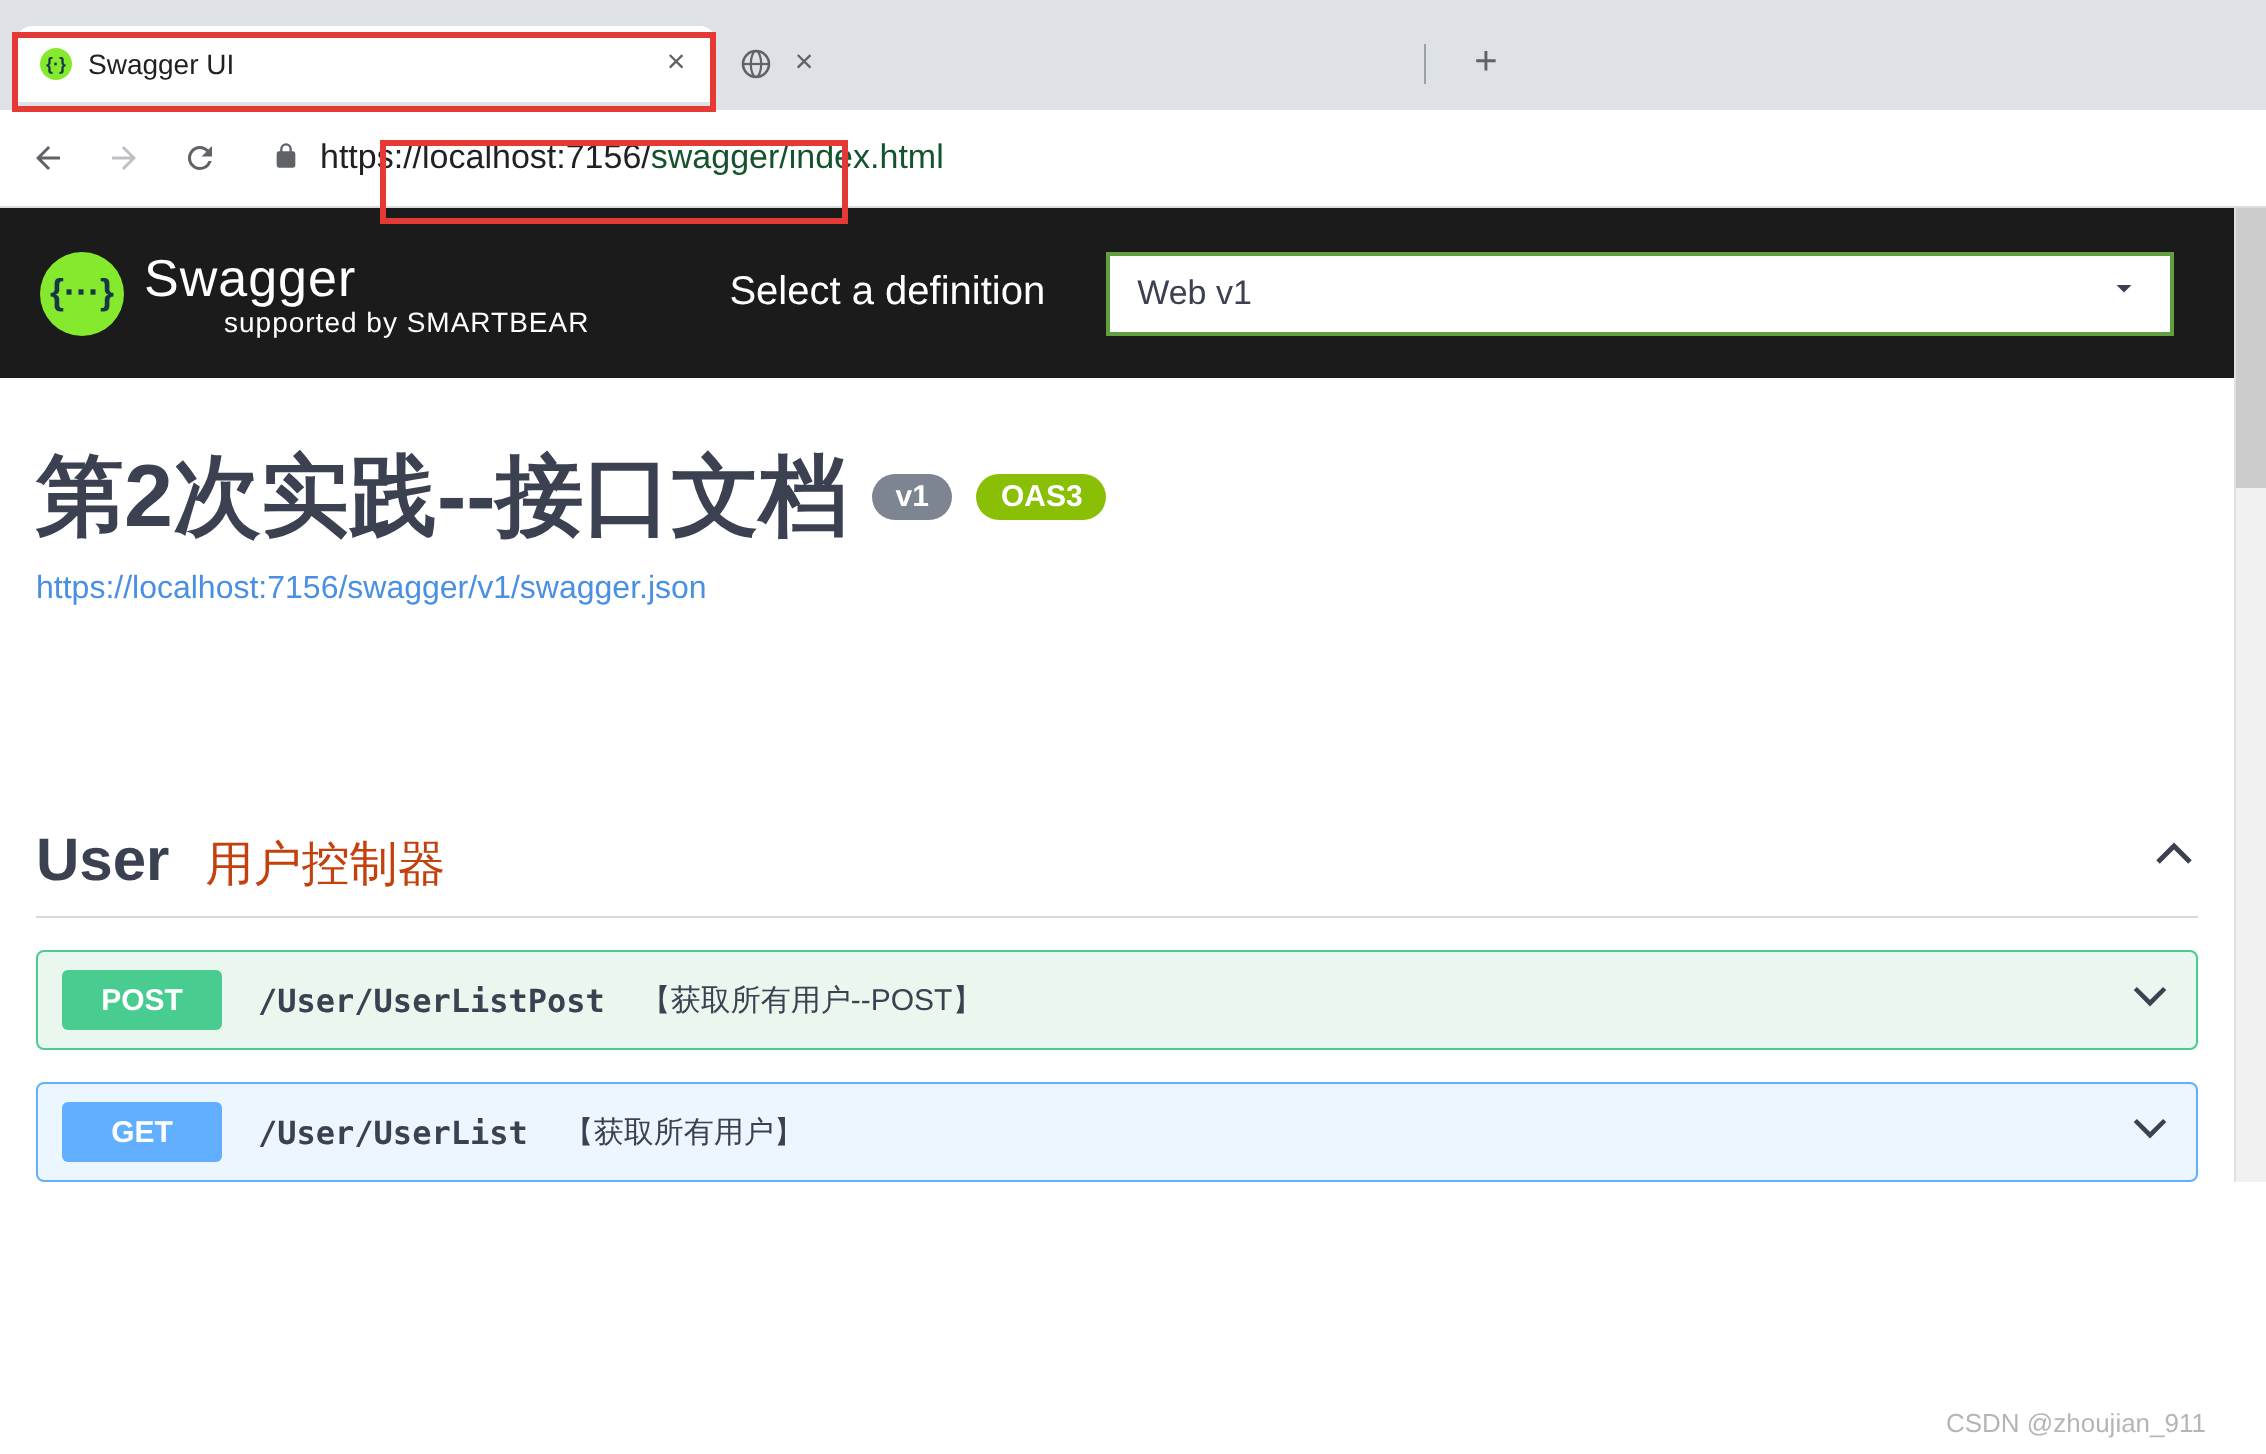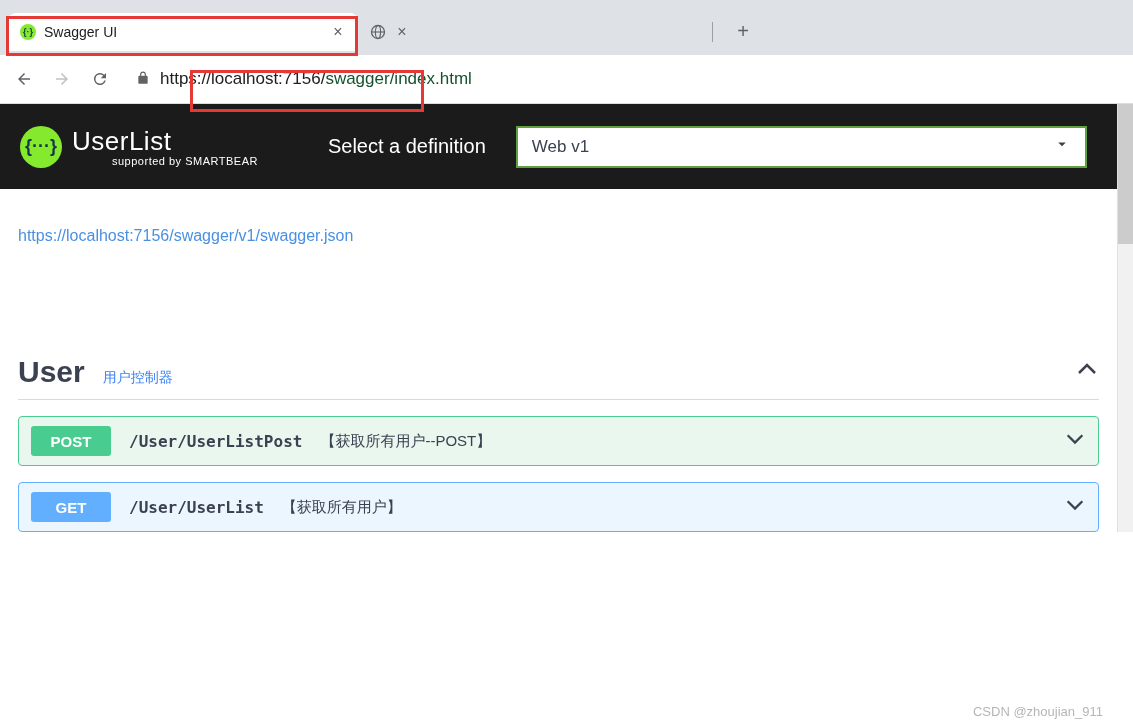--- a/index.html
+++ b/index.html
@@ -32,38 +32,38 @@
     
     .page { position: relative; }
     .scrollbar-right { position: absolute; right: 0; top: 0; bottom: 0; width: 16px; background: #f1f1f1; border-left: 1px solid #e0e0e0; }
     .scrollbar-thumb { position: absolute; top: 0; width: 100%; height: 140px; background: #ccc; }
 
     .swagger-header { background: #1b1b1b; height: 85px; display: flex; align-items: center; padding: 0 20px; gap: 30px; width: calc(100% - 16px); }
     .swagger-logo { display: flex; align-items: center; gap: 10px; }
     .logo-circle { width: 42px; height: 42px; background: #85ea2d; border-radius: 50%; display: flex; align-items: center; justify-content: center; color: #173647; font-weight: bold; font-size: 18px; }
     .logo-text-wrap { display: flex; flex-direction: column; color: #fff; }
     .logo-main { font-size: 26px; font-weight: 300; letter-spacing: 0.5px; }
-    .logo-sub { font-size: 11px; letter-spacing: 0.5px; margin-top: -2px; padding-left: 40px; }
+    .logo-sub { font-size: 14px; letter-spacing: 0.5px; margin-top: -2px; padding-left: 40px; }
 
     .def-label { color: #fff; font-size: 20px; font-weight: 400; margin-left: 40px; }
     .def-select { flex: 1; height: 42px; border: 2px solid #62a03f; background: #fff; display: flex; align-items: center; padding: 0 14px; justify-content: space-between; font-size: 17px; font-weight: 400; color: #3b4151; margin-right: 10px; }
 
     .swagger-body { padding: 30px 18px 0 18px; width: calc(100% - 16px); }
     .api-title { display: flex; align-items: center; gap: 12px; flex-wrap: wrap; }
     .api-title h1 { font-size: 44px; font-weight: 700; color: #3b4151; }
     .badge { border-radius: 16px; padding: 3px 12px; font-size: 15px; font-weight: 700; color: #fff; }
     .badge.v { background: #7d8492; }
     .badge.oas { background: #89bf04; }
     .api-link { color: #4990e2; font-size: 16px; margin-top: 8px; display: inline-block; text-decoration: none; }
 
     .tag-section { margin-top: 100px; }
     .tag-header { display: flex; align-items: baseline; justify-content: space-between; padding: 10px 0; border-bottom: 1px solid rgba(59,65,81,0.2); cursor: pointer; }
     .tag-left { display: flex; align-items: baseline; gap: 18px; }
     .tag-name { font-size: 30px; font-weight: 700; color: #3b4151; }
-    .tag-desc { font-size: 14px; color: #3b82f6; }
+    .tag-desc { font-size: 24px; color: #c2410c; }
     .tag-chevron { font-size: 24px; color: #3b4151; }
 
     .op { border-radius: 4px; margin-top: 16px; display: flex; align-items: center; height: 50px; padding: 0 12px; justify-content: space-between; cursor: pointer; }
     .op.get { background: #ecf6ff; border: 1px solid #61affe; }
     .op.post { background: #eaf7ee; border: 1px solid #49cc90; }
     .op-left { display: flex; align-items: center; gap: 18px; }
     .method { width: 80px; height: 30px; display: inline-flex; align-items: center; justify-content: center; color: #fff; font-weight: 700; border-radius: 3px; font-size: 15px; }
     .method.get { background: #61affe; }
     .method.post { background: #49cc90; }
     .op-path { font-size: 16px; font-weight: 600; color: #3b4151; font-family: monospace; }
@@ -132,36 +132,41 @@
   </div>
 </div>
 
 <div class="page">
   <div class="swagger-header">
     <div class="swagger-logo">
       <span class="logo-circle">
         <span>{···}</span>
       </span>
       <span class="logo-text-wrap">
-        <span class="logo-main">UserList</span>
+        <span class="logo-main">Swagger</span>
         <span class="logo-sub">supported by SMARTBEAR</span>
       </span>
     </div>
     <span class="def-label">Select a definition</span>
     <div class="def-select">
       <span>Web v1</span>
       <span>
         <svg width="18" height="18" viewBox="0 0 24 24">
             <path d="M7 10l5 5 5-5z" fill="#3b4151"></path>
           </svg>
       </span>
     </div>
   </div>
 
   <div class="swagger-body">
+    <div class="api-title">
+      <h1>第2次实践--接口文档</h1>
+      <span class="badge v">v1</span>
+      <span class="badge oas">OAS3</span>
+    </div>
     <a class="api-link">https://localhost:7156/swagger/v1/swagger.json</a>
 
     <div class="tag-section">
       <div class="tag-header">
         <span class="tag-left">
           <span class="tag-name">User</span>
           <span class="tag-desc">用户控制器</span>
         </span>
         <span class="tag-chevron">
           <svg width="24" height="24" viewBox="0 0 24 24">

